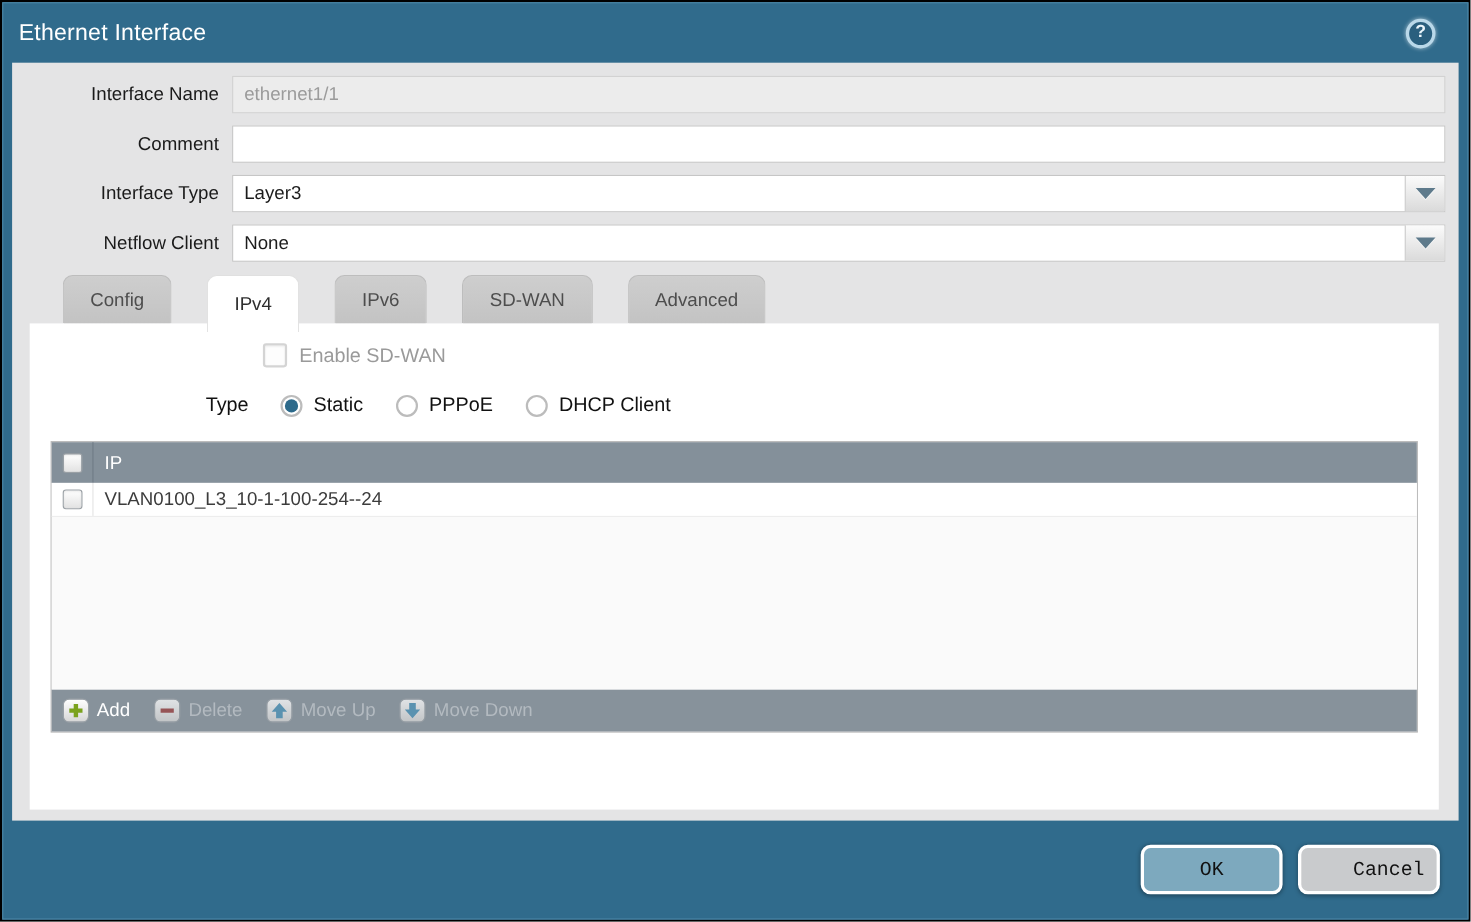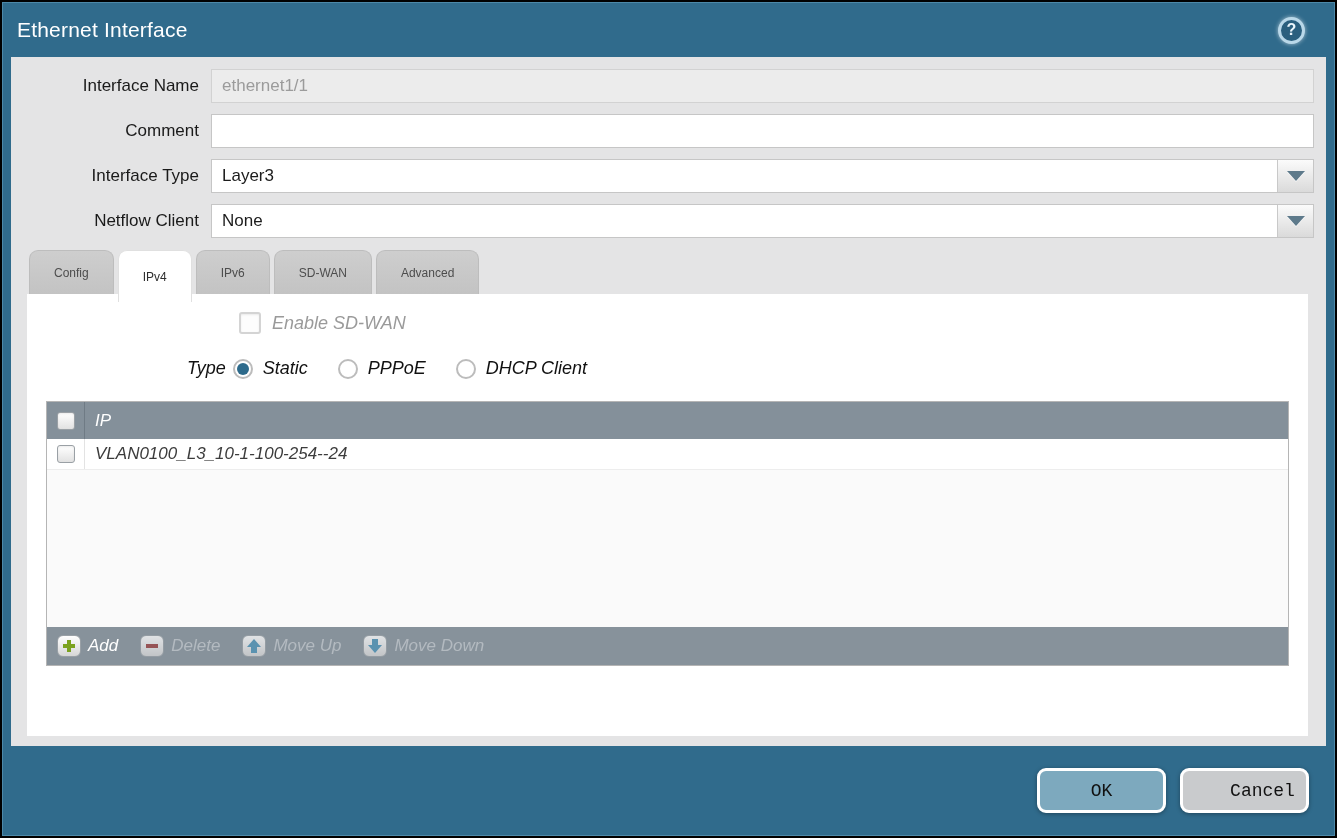--- a/index.html
+++ b/index.html
@@ -65,49 +65,49 @@
   }
   .dd-arrow {
     width:0; height:0;
     border-left:9px solid transparent; border-right:9px solid transparent;
     border-top:10px solid #5e7a8b;
     filter:drop-shadow(0 1px 0 rgba(255,255,255,.7));
   }
   
   .tabs { display:flex; align-items:flex-start; height:44px; flex:0 0 44px; padding-left:8px; gap:4px; position:relative; z-index:2; }
   .tab {
-    height:44px; padding:0 24px; font-size:12px; color:#4d4d4d;
+    height:44px; padding:0 24px; font-size:17px; color:#4d4d4d;
     background:linear-gradient(#cecece,#c3c3c3);
     border-radius:9px 9px 0 0; display:flex; align-items:center;
-    cursor:pointer; border:1px solid #bdbdbd; border-bottom:none;
+    cursor:pointer; border:1px solid #bdbdbd; border-bottom:none;margin-left:28px;
   }
   .tab.active {
     height:52px; background:#fff; color:#2e2e2e; border-color:#e0e0e0;
     position:relative; z-index:3;
   }
   
   .panel {
     flex:1 1 auto; margin:0 6px; background:#fff;
     padding:18px 19px 12px 19px;
-    display:flex; flex-direction:column;font-style:italic;
+    display:flex; flex-direction:column;
   }
   .sdwan-row { display:flex; align-items:center; margin-left:193px; gap:11px; }
   .checkbox {
     width:22px; height:22px; background:#fdfdfd;
     border:2px solid #d4d4d4; border-radius:3px;
     box-shadow:inset 0 1px 2px rgba(0,0,0,.08);
     cursor:pointer;
   }
   .checkbox.small {
     width:18px; height:18px; border:1px solid #9aa0a5;
     background:linear-gradient(#ffffff,#e2e2e2);
   }
   .sdwan-label { font-size:18px; color:#9a9a9a; }
   .type-row { display:flex; align-items:center; margin-top:24px; margin-left:141px; }
-  .type-label { font-size:18px; color:#111; margin-right:7px; }
+  .type-label { font-size:18px; color:#111; margin-right:29px; }
   .radio-opt { display:flex; align-items:center; margin-right:30px; cursor:pointer; }
   .radio {
     width:20px; height:20px; border-radius:50%;
     border:2px solid #bcbcbc; background:#fff; position:relative;
     margin-right:10px;
   }
   .radio.sel::after {
     content:""; position:absolute; inset:2px; border-radius:50%;
     background:#2d6a8b;
   }

